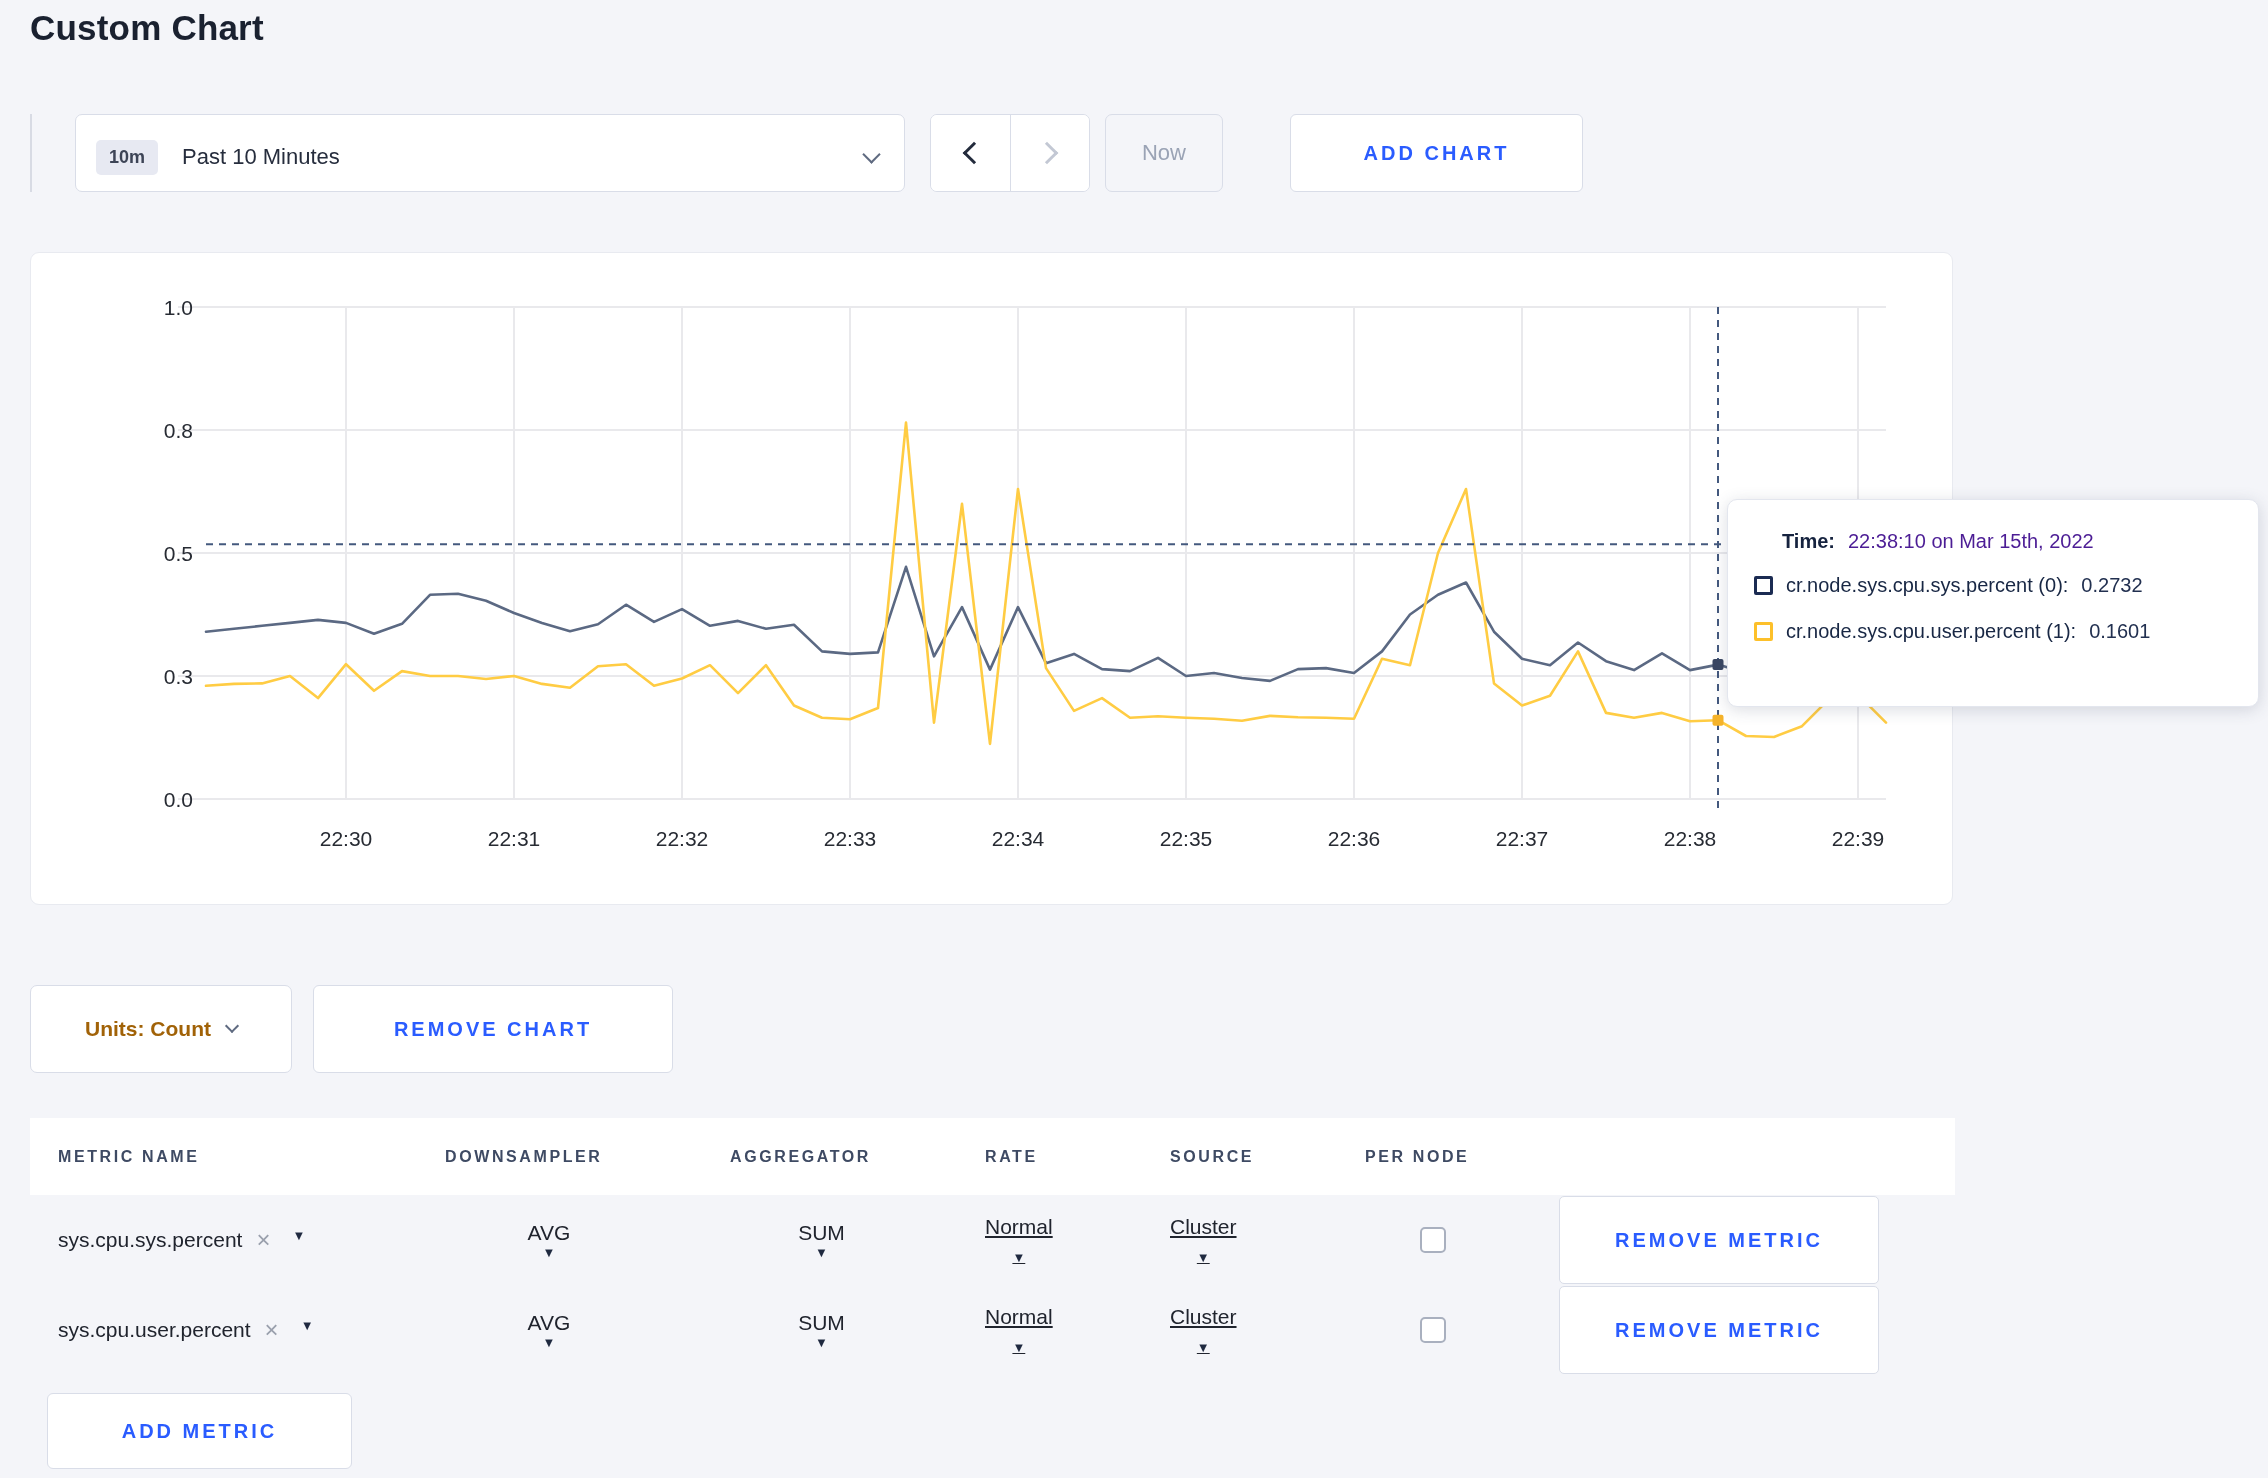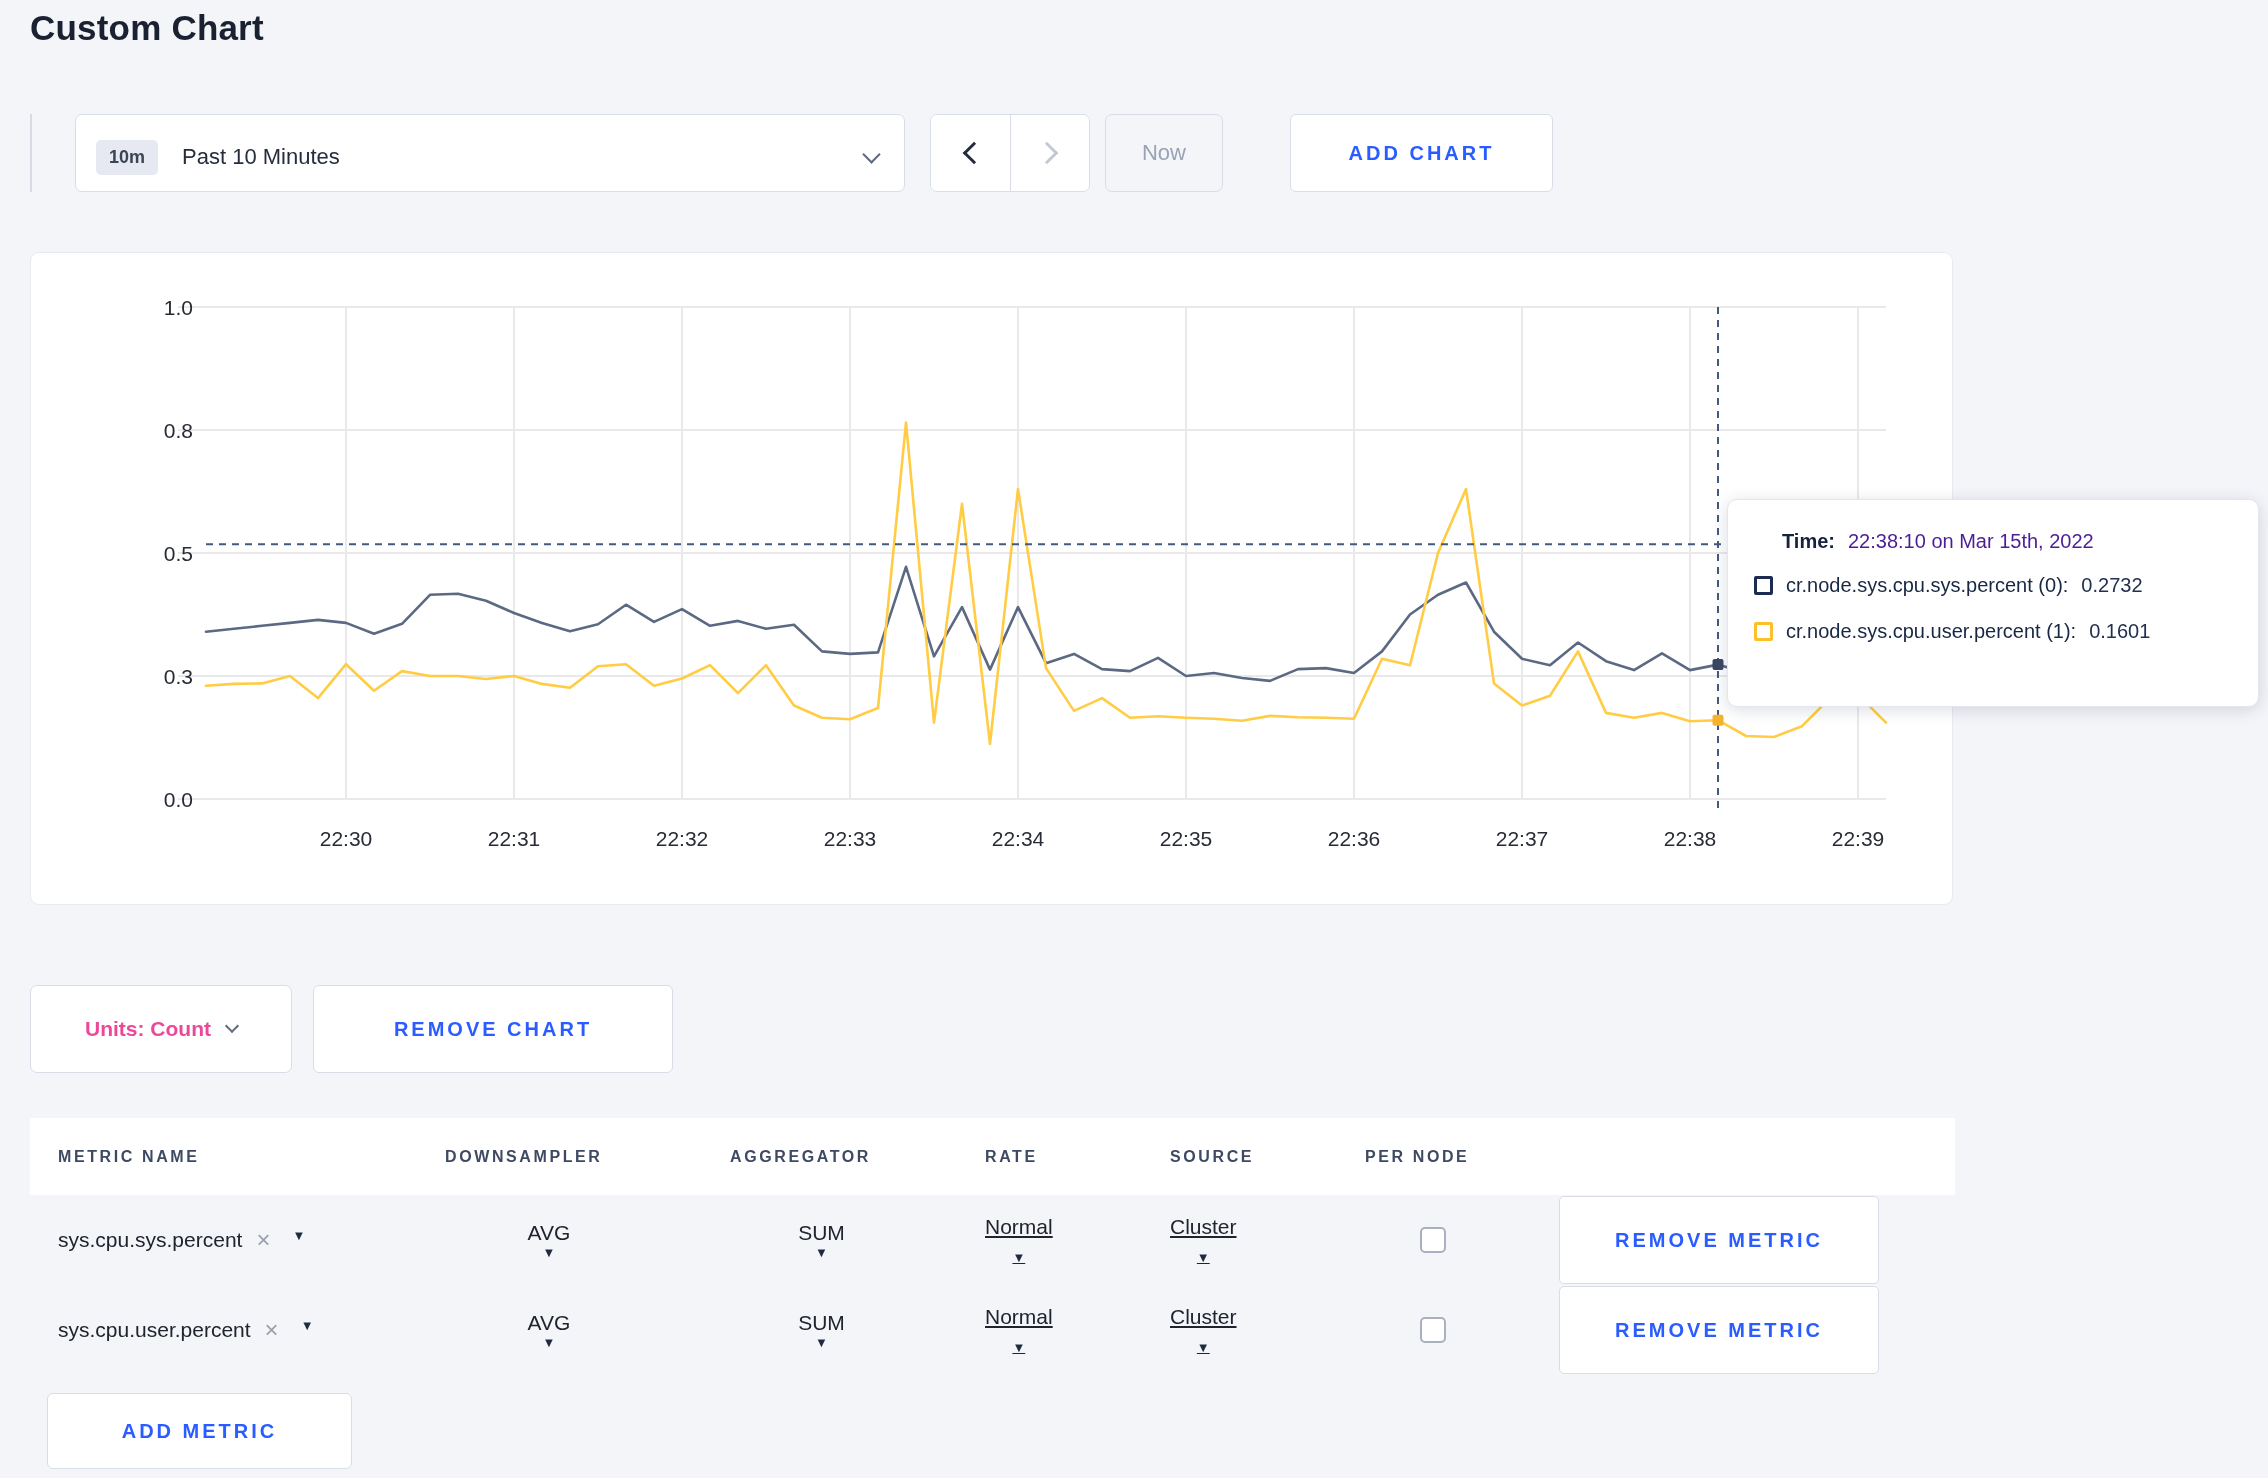--- a/index.html
+++ b/index.html
@@ -40,21 +40,21 @@
   .nav-btn + .nav-btn { border-left:1.5px solid #d9dde8; }
   .now-btn {
     margin-left:15px; width:118px; background:transparent; border:1.5px solid #d9dde8; border-radius:7px;
     font-family:inherit; font-size:22px; color:#9aa3b5; cursor:pointer;
   }
   .blue-btn {
     background:#fff; border:1.5px solid #d9dde8; border-radius:6px;
     font-family:inherit; color:#2a5cff; font-size:20px; font-weight:600; letter-spacing:3px;
     cursor:pointer;
   }
-  .add-chart { margin-left:67px; width:263px; }
+  .add-chart { margin-left:67px; width:293px; }
   
   .chart-panel {
     position:absolute; left:30px; top:252px; width:1923px; height:653px;
     background:#fff; border:1.5px solid #e8eaf0; border-radius:9px;
   }
   #chart-svg { position:absolute; left:0; top:0; cursor:crosshair; }
   #chart-svg text { font-family:"Liberation Sans", sans-serif; font-size:21px; fill:#272b33; }
   #chart-svg .grid { stroke:#e9e9ec; stroke-width:2; }
   #chart-svg .series { fill:none; stroke-width:2.6; stroke-linejoin:round; stroke-linecap:round; }
   #chart-svg .xhair { stroke:#44597e; stroke-width:2; stroke-dasharray:7 6; fill:none; }
@@ -70,21 +70,21 @@
   .tt-row { display:flex; align-items:center; font-size:20px; margin-bottom:14px; height:32px; }
   .tt-swatch { width:19px; height:19px; border-radius:2px; background:#fff; margin-right:13px; flex:none; }
   .tt-swatch.s0 { border:3.5px solid #1b2b52; }
   .tt-swatch.s1 { border:3.5px solid #fdc02a; }
   .tt-name { font-weight:400; color:#182744; }
   .tt-val { margin-left:13px; color:#223050; }
   
   .units-row { position:absolute; left:30px; top:985px; height:88px; display:flex; }
   .units-btn {
     width:262px; background:#fff; border:1.5px solid #d9dde8; border-radius:7px; cursor:pointer;
-    font-family:inherit; font-size:21px; font-weight:700; color:#ec4899;
+    font-family:inherit; font-size:21px; font-weight:700; color:#a16207;
     display:flex; align-items:center; justify-content:center; gap:16px;
   }
   .units-btn .chev { width:10px; height:10px; }
   .remove-chart { margin-left:21px; width:360px; }
   
   .mgrid { display:grid; grid-template-columns:387px 285px 255px 185px 195px 164px auto; align-items:center; padding-left:28px; }
   .mtable-header {
     position:absolute; left:30px; top:1118px; width:1925px; height:77px; background:#fff;
   }
   .mtable-header span {

